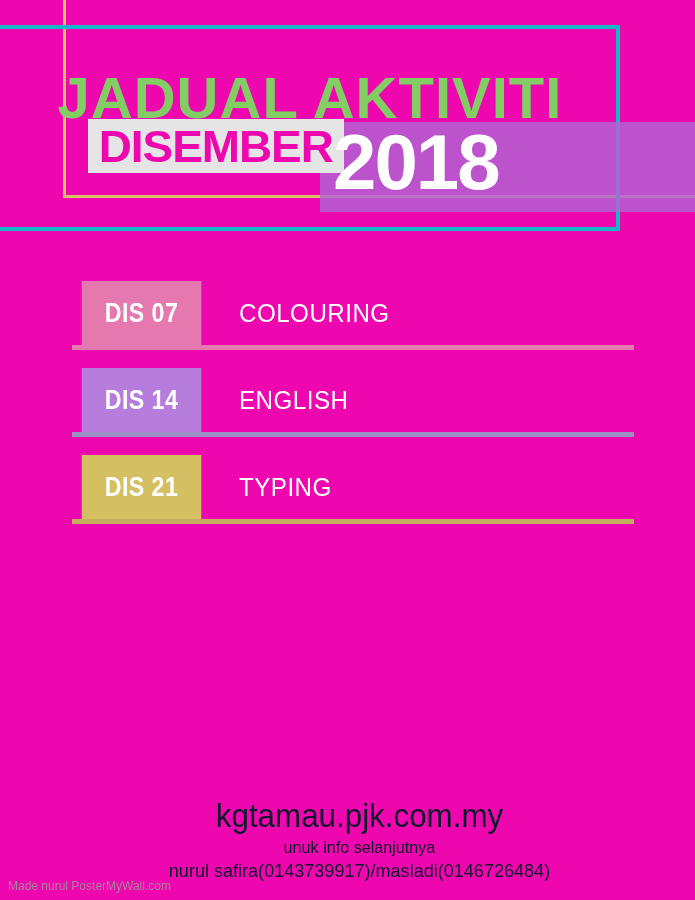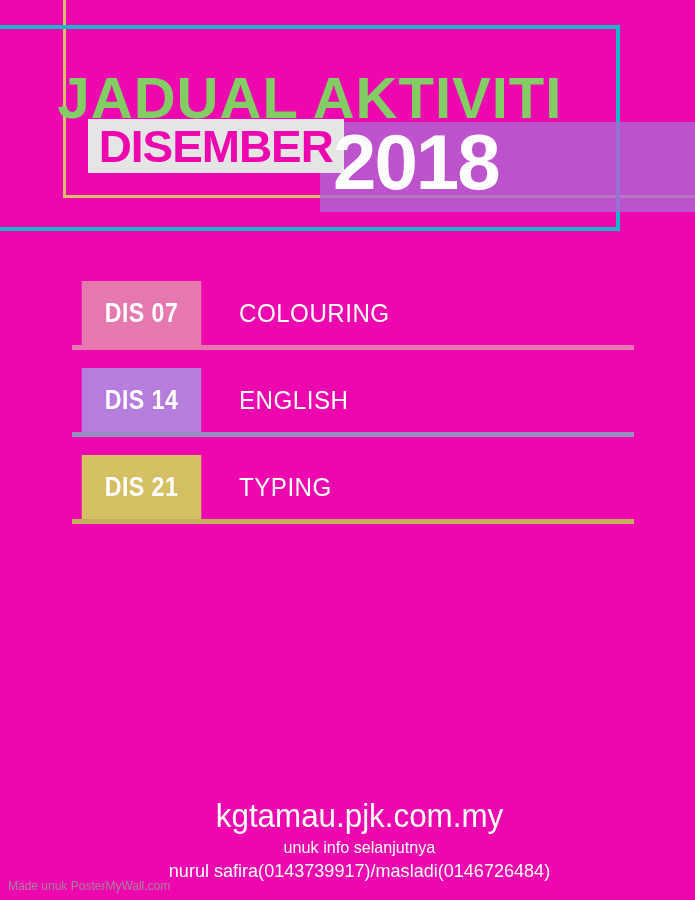--- a/index.html
+++ b/index.html
@@ -123,21 +123,21 @@
     left:60px; top:64px;
     width:562px; height:5px;
   }
   .row.right .underline { left:60px; width:562px; }
 
   
   .footer {
     position:absolute;
     left:0; right:0; top:798px;
     text-align:center;
-    color:#ffffff;
+    color:#0f172a;
     padding-left:24px;
   }
   .site {
     font-family:"Liberation Sans", sans-serif;
     font-size:33px;
     letter-spacing:0px;
     line-height:1.12;
     transform:scaleX(.95);
   }
   .sub {
@@ -195,14 +195,14 @@
         <div class="activity">TYPING</div>
       </div>
     </div>
 
   <div class="footer">
     <div class="site">kgtamau.pjk.com.my</div>
     <div class="sub">unuk info selanjutnya</div>
     <div class="contact">nurul safira(0143739917)/masladi(0146726484)</div>
   </div>
 
-  <div class="watermark">Made unuk PosterMyWall.com</div>
+  <div class="watermark">Made nurul PosterMyWall.com</div>
 </div>
 
 </body></html>

